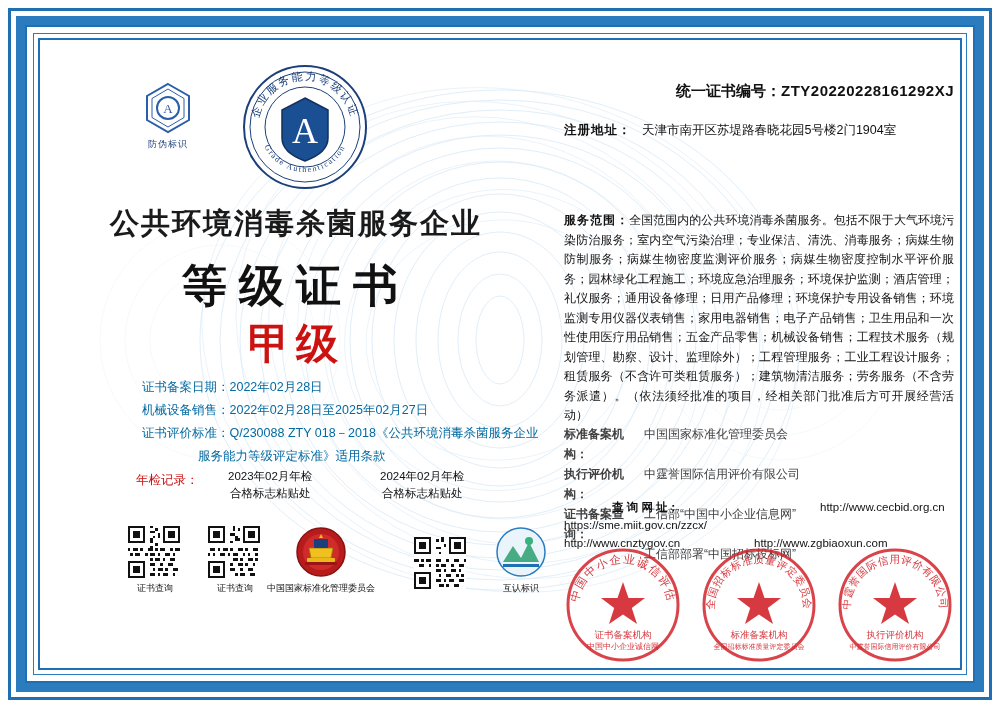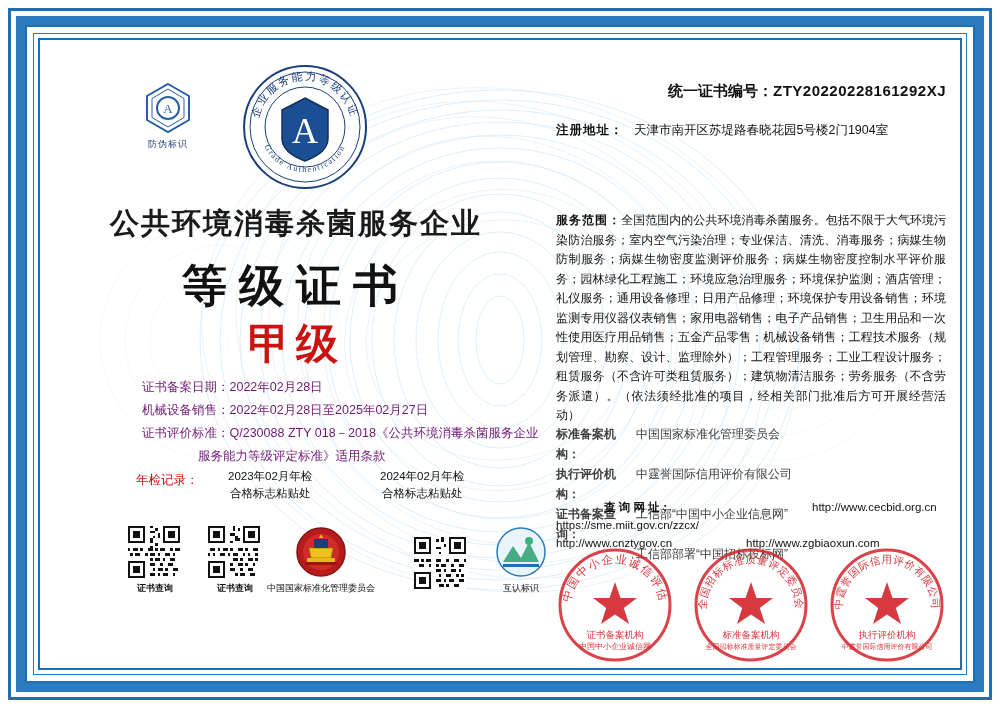--- a/index.html
+++ b/index.html
@@ -119,21 +119,21 @@
     font-size: 42px;
     font-weight: bold;
     color: #cc1111;
     letter-spacing: 6px;
   }
   .info-lines {
     position: absolute;
     left: 96px; top: 330px;
     width: 400px;
     font-size: 12.5px;
-    color: #701a75;
+    color: #0369a1;
     line-height: 23px;
   }
   .info-lines .ind {
     padding-left: 56px;
   }
   .annual {
     position: absolute;
     left: 90px; top: 422px;
     width: 420px;
     font-size: 12.5px;
@@ -163,38 +163,37 @@
     align-items: flex-end;
     gap: 26px;
   }
   .qr-item { width: 54px; text-align: center; }
   .qr-item .qr { width: 52px; height: 52px; }
   .qr-item .cap {
     font-size: 9px;
     color: #111;
     margin-top: 5px;
     line-height: 11px;
-    font-weight: bold;
   }
   .emblem-item { width: 54px; text-align: center; }
   .emblem-item .cap {
     font-size: 9px;
     color: #111;
     margin-top: 5px;
     line-height: 11px;
   }
   .std-emblem, .mutual-emblem {
     width: 52px; height: 52px;
     margin: 0 auto;
   }
 
   
   .right-col {
     position: absolute;
-    right: 8px; top: 0;
+    right: 0; top: 0;
     width: 390px;
     height: 100%;
   }
   .cert-no {
     position: absolute;
     right: 0; top: 36px;
     font-size: 15px;
     font-weight: bold;
     color: #111;
     white-space: nowrap;

